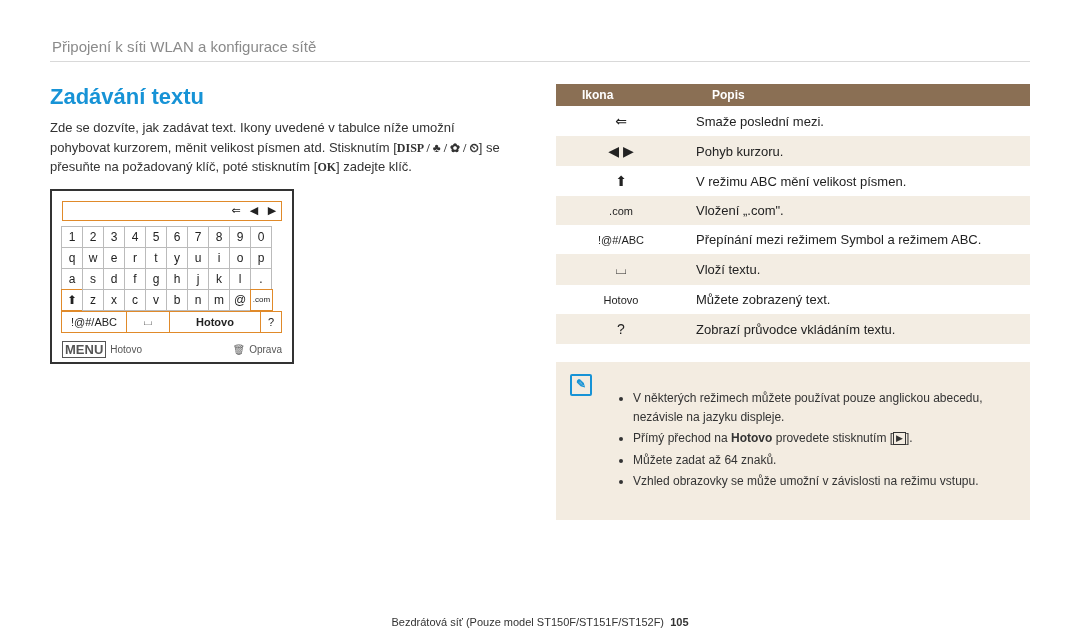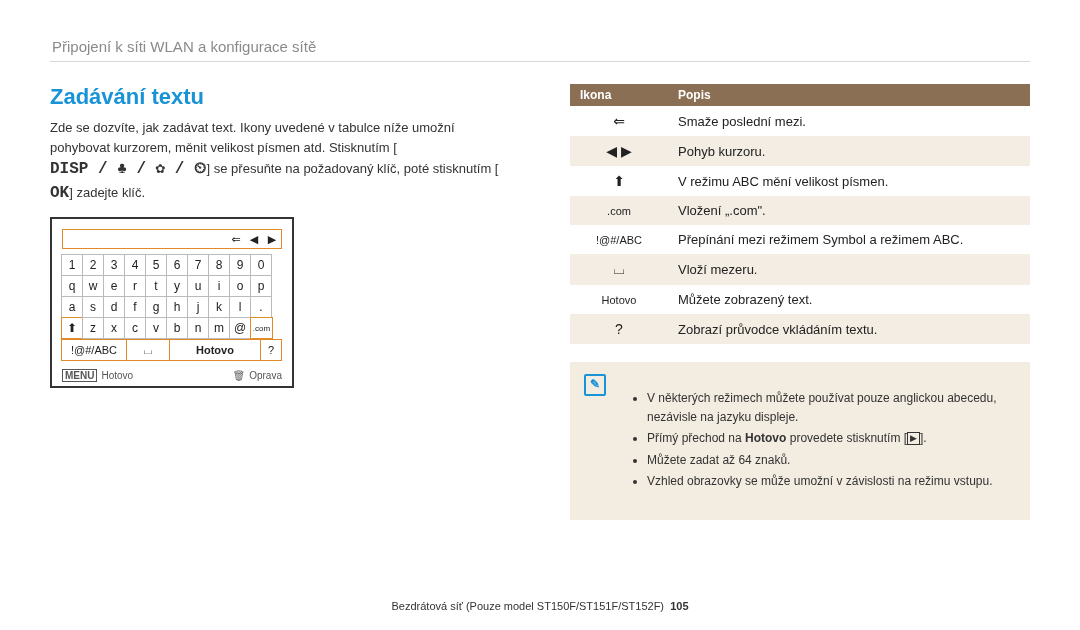--- a/index.html
+++ b/index.html
@@ -1,55 +1,55 @@
 <!DOCTYPE html>
 <html><head>
 <meta charset="utf-8">
 <style>
   html,body{margin:0;padding:0;background:#fff;font-family:"Segoe UI",Arial,sans-serif;color:#222}
   .page{width:1080px;height:630px;position:relative;box-sizing:border-box;padding:38px 50px 0 50px}
   .section-header{font-size:15px;color:#8a8a8a;font-weight:400;margin:0 0 4px 2px}
   .hr{border:none;border-top:1px solid #d9d9d9;margin:6px 0 22px 0}
-  .columns{display:flex;gap:60px}
+  .columns{display:flex;gap:46px}
   .col{flex:1;min-width:0}
   .col-left{flex:0 0 460px}
   .title{color:#1793d6;font-size:22px;font-weight:600;margin:0 0 8px 0}
   .body-text{font-size:13px;line-height:1.5;color:#333;margin:0 0 12px 0}
-  .inline-icon{display:inline-block;font-weight:700;font-family:Liberation Mono, monospace;font-size:16px;vertical-align:baseline}
+  .inline-icon{display:inline-block;font-weight:700;font-family:Liberation Serif, serif;font-size:12px;vertical-align:baseline}
   
   .kbd-wrap{border:2px solid #333;padding:10px 10px 4px 10px;width:220px;background:#fff;margin-top:4px}
   .kbd-topbar{display:flex;justify-content:flex-end;align-items:center;border:1px solid #e08a2a;background:#fff;height:18px;margin-bottom:6px}
   .kbd-topbar span{width:18px;text-align:center;font-size:11px}
   .kbd-row{display:flex;gap:0;margin-bottom:0}
   .key{border:1px solid #bbb;width:22px;height:22px;display:flex;align-items:center;justify-content:center;font-size:12px;background:#fff;box-sizing:border-box;margin:-1px 0 0 -1px}
   .key-orange{border:1px solid #e08a2a}
   .kbd-bottom{display:flex;margin-top:0}
   .kbd-bottom .seg{border:1px solid #e08a2a;height:22px;display:flex;align-items:center;justify-content:center;font-size:11px;box-sizing:border-box;margin-left:-1px}
   .seg-a{width:66px;font-size:10px}
   .seg-b{width:44px}
   .seg-c{flex:1;font-weight:700}
   .seg-d{width:22px}
   .kbd-footer{display:flex;justify-content:space-between;font-size:10px;color:#555;margin-top:8px}
   .kbd-footer .lbl{display:flex;align-items:center;gap:4px}
-  .menu-badge{border:1px solid #555;font-size:10px;padding:0 2px;font-weight:700}
+  .menu-badge{border:1px solid #555;font-size:13px;padding:0 2px;font-weight:700}
   .trash{font-size:10px}
   
   table.desc{border-collapse:collapse;width:100%;font-size:13px}
-  table.desc th{background:#8a6f54;color:#fff;text-align:left;font-weight:600;padding:4px 10px;font-size:12px}
+  table.desc th{background:#8a6f54;color:#fff;text-align:left;font-weight:600;padding:4px 26px;font-size:12px}
   table.desc th:first-child{width:78px}
   table.desc tr:nth-child(even) td{background:#f3ede3}
   table.desc td{padding:7px 10px;vertical-align:middle}
   .icon-cell{text-align:center;font-size:14px}
   .icon-small{font-size:11px;font-weight:400}
   
   .note{display:flex;gap:10px;background:#f3ece1;padding:12px 14px;margin-top:18px;font-size:12px;line-height:1.6;color:#333}
   .note-icon{flex:0 0 auto;width:18px;height:18px;border:2px solid #1793d6;color:#1793d6;font-weight:700;display:flex;align-items:center;justify-content:center;font-size:12px;border-radius:2px;transform:rotate(0deg)}
   .note ul{margin:15px;padding-left:16px}
   .note li{margin-bottom:2px}
-  .footer{position:absolute;bottom:18px;left:0;right:0;text-align:center;font-size:11px;color:#333}
+  .footer{position:absolute;bottom:2px;left:0;right:0;text-align:center;font-size:11px;color:#333}
   .footer b{font-weight:700}
   .play-box{display:inline-block;border:1px solid #333;font-size:9px;padding:0 2px;line-height:11px;vertical-align:1px}
 </style>
 </head>
 <body>
 
 <div class="page">
   <div class="section-header">Připojení k síti WLAN a konfigurace sítě</div>
   <hr class="hr">
 
@@ -154,21 +154,21 @@
             <tr>
               <td class="icon-cell icon-small">.com</td>
               <td>Vložení „.com".</td>
             </tr>
             <tr>
               <td class="icon-cell icon-small">!@#/ABC</td>
               <td>Přepínání mezi režimem Symbol a režimem ABC.</td>
             </tr>
             <tr>
               <td class="icon-cell ">⌴</td>
-              <td>Vloží mezeru.</td>
+              <td>Vloží textu.</td>
             </tr>
             <tr>
               <td class="icon-cell icon-small">Hotovo</td>
               <td>Můžete zobrazený text.</td>
             </tr>
             <tr>
               <td class="icon-cell ">?</td>
               <td>Zobrazí průvodce vkládáním textu.</td>
             </tr>
           </tbody>

